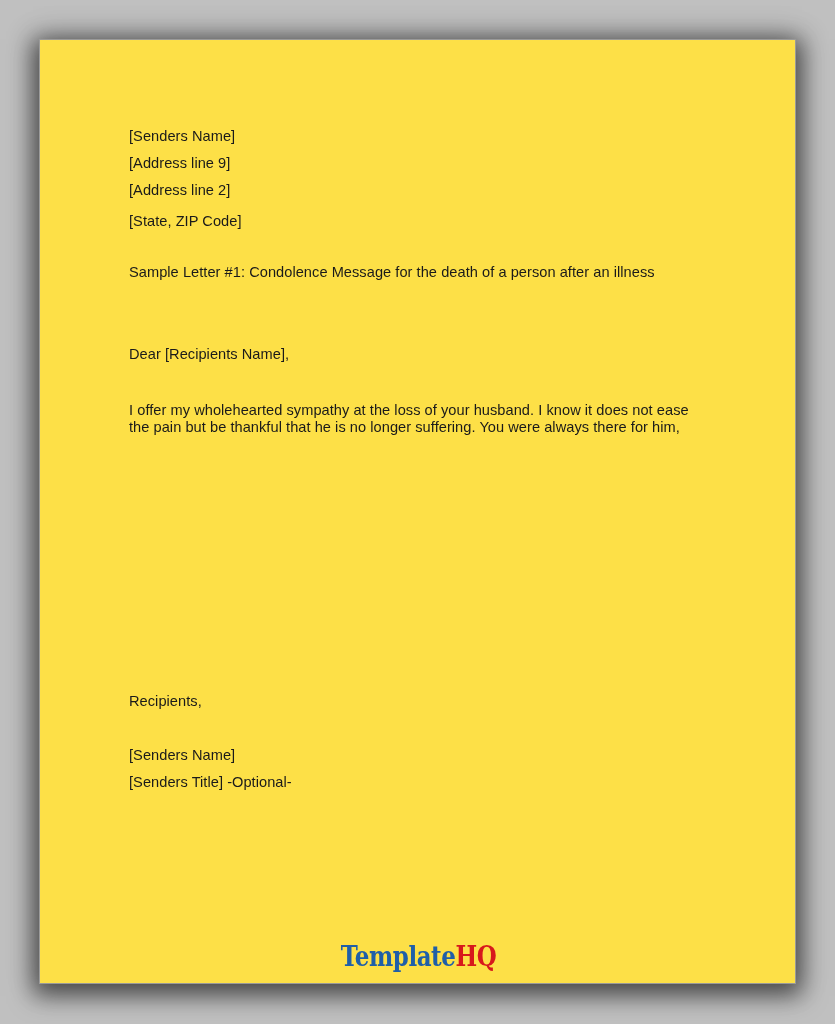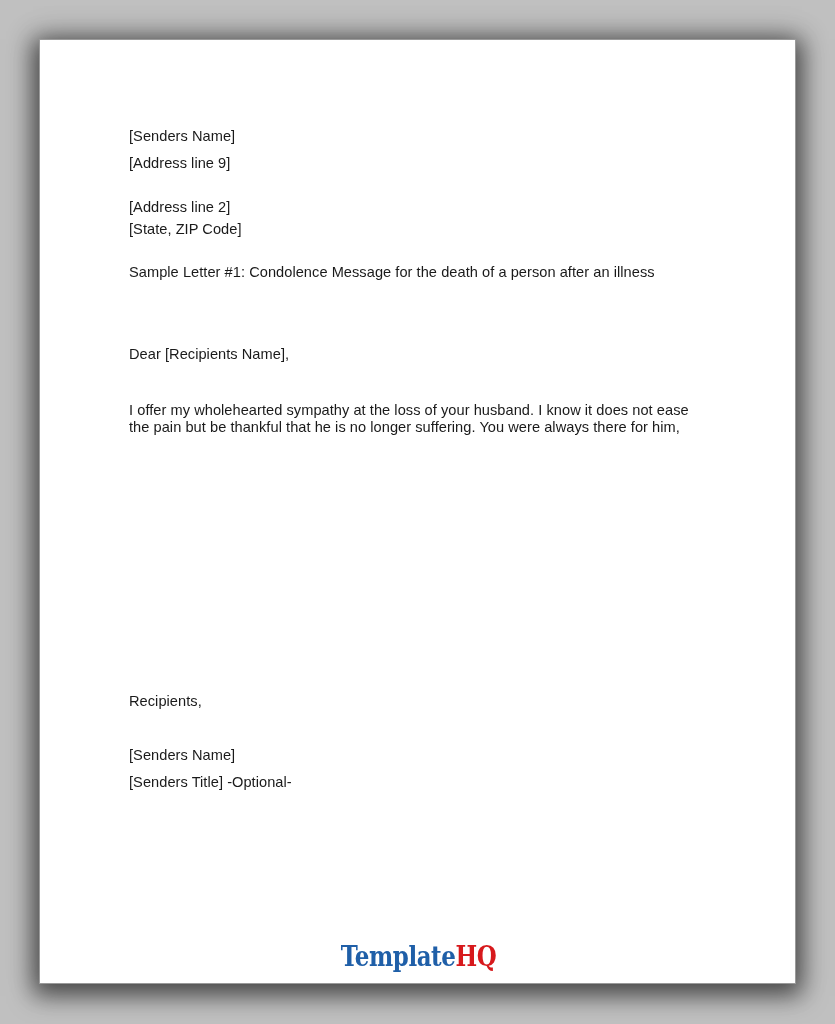--- a/index.html
+++ b/index.html
@@ -13,21 +13,21 @@
       position: relative;
       overflow: hidden;
       font-family: "Liberation Sans", sans-serif;
     }
     .page {
       position: absolute;
       left: 39px;
       top: 39px;
       width: 757px;
       height: 945px;
-      background: #ffffff;
+      background: #fde047;
       border: 1px solid #9a9a9a;
       box-sizing: border-box;
       box-shadow: 0 6px 22px 6px rgba(0,0,0,0.55), 0 0 30px rgba(0,0,0,0.25);
     }
     .line {
       position: absolute;
       left: 89px;
       font-size: 14.6px;
       color: #1a1a1a;
       white-space: nowrap;
@@ -50,22 +50,22 @@
     }
     .logo .part1 { color: #1f5fa8; }
     .logo .part2 { color: #d7191c; }
   </style>
 </head>
 <body>
 
 <div class="page">
   <div class="line" style="top:87px">[Senders Name]</div>
   <div class="line" style="top:114px">[Address line 9]</div>
-  <div class="line" style="top:158px">[Address line 2]</div>
-  <div class="line" style="top:180px">[State, ZIP Code]</div>
+  <div class="line" style="top:141px">[Address line 2]</div>
+  <div class="line" style="top:172px">[State, ZIP Code]</div>
 
   <div class="line" style="top:223px">Sample Letter #1: Condolence Message for the death of a person after an illness</div>
 
   <div class="line" style="top:305px">Dear [Recipients Name],</div>
 
   <div class="line" style="top:361px">I offer my wholehearted sympathy at the loss of your husband. I know it does not ease</div>
   <div class="line" style="top:378px">the pain but be thankful that he is no longer suffering. You were always there for him,</div>
 
   <div class="line" style="top:652px">Recipients,</div>
 

